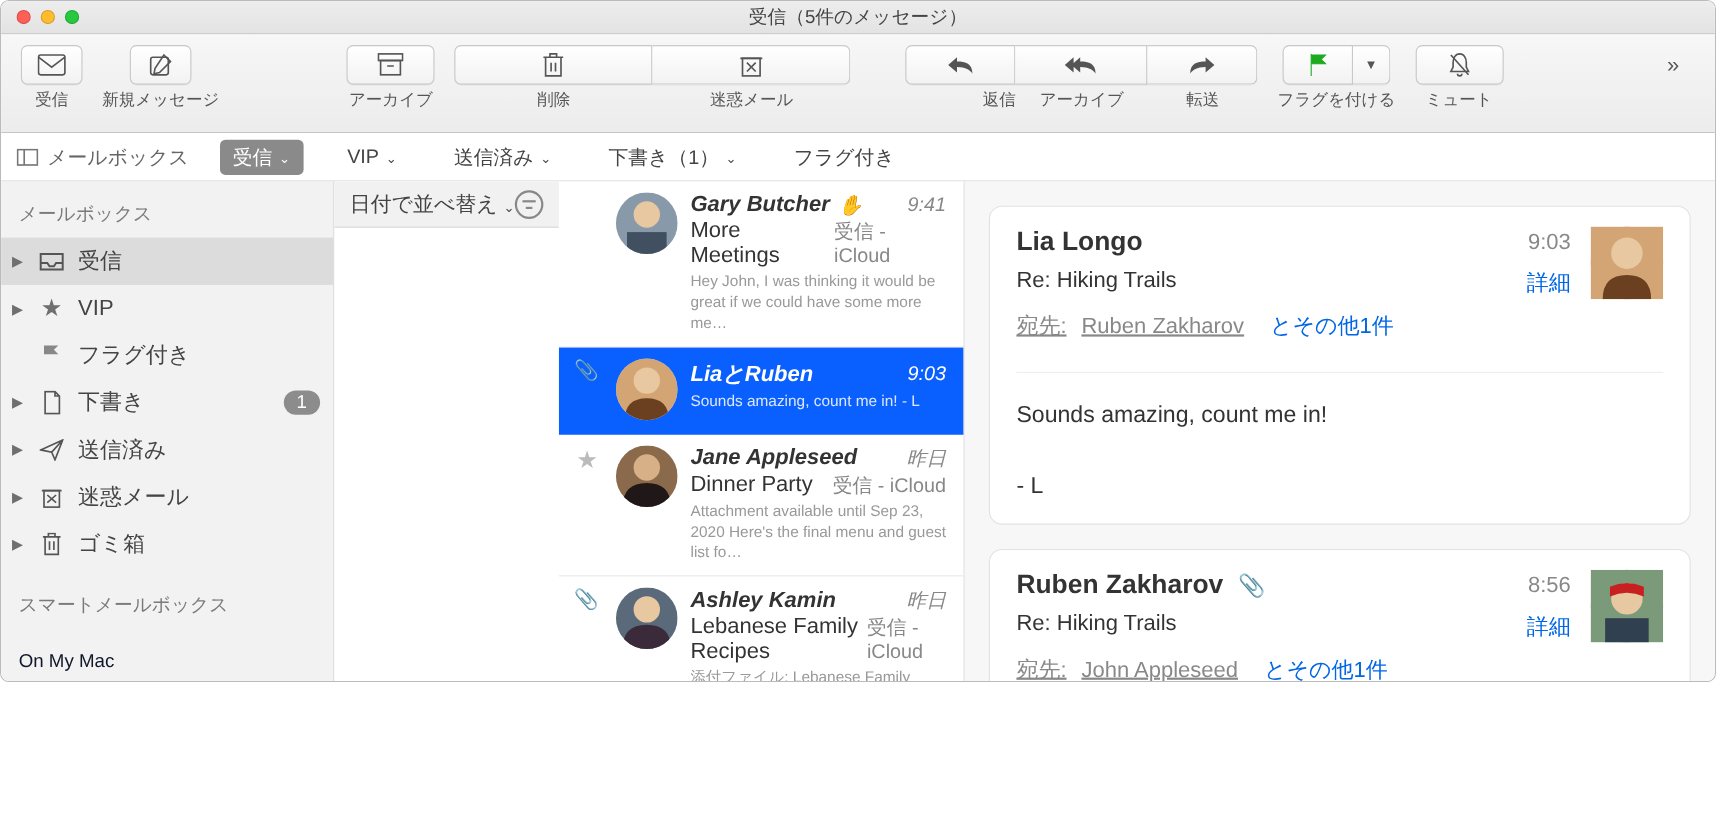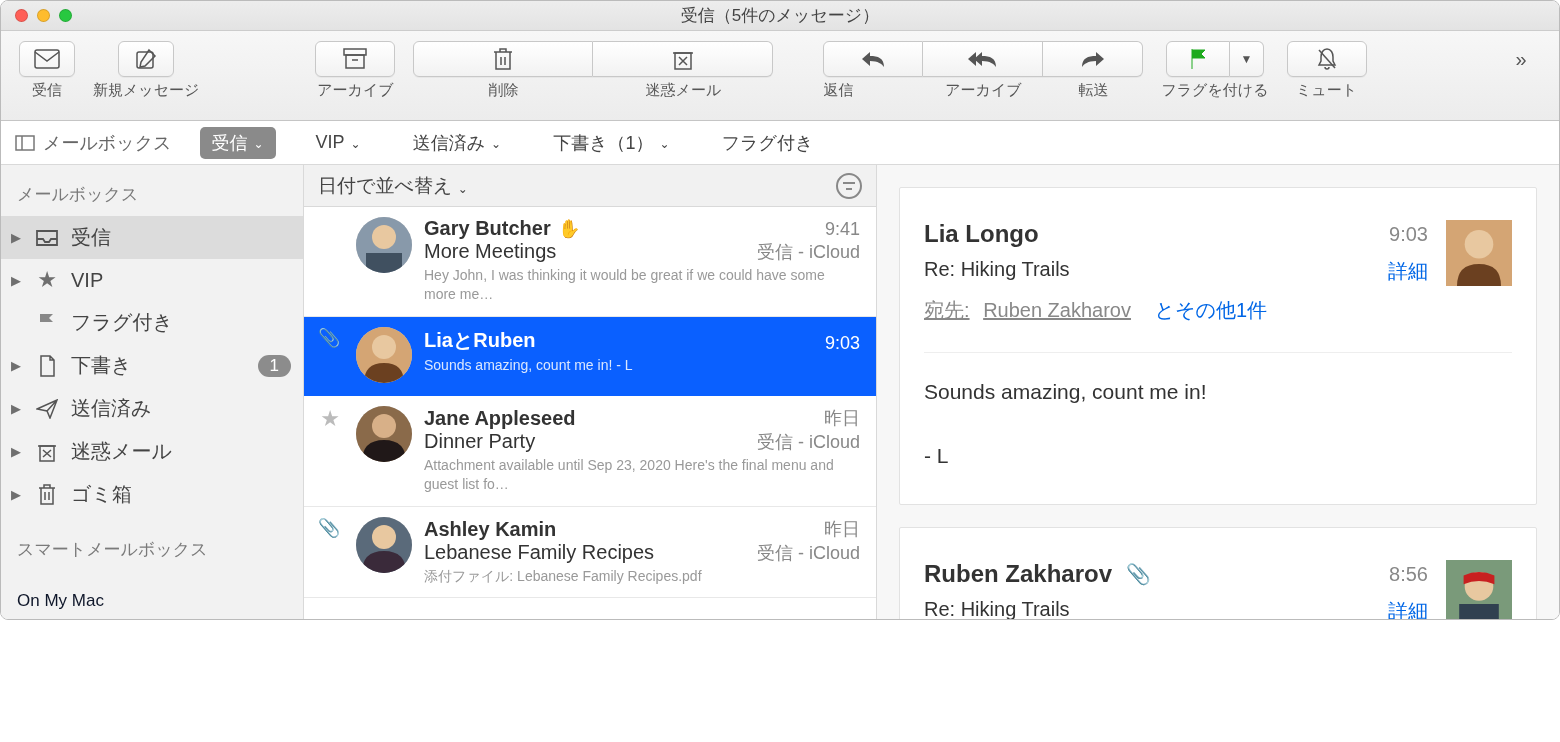--- a/index.html
+++ b/index.html
@@ -31,45 +31,45 @@
 .fav-item.active { background: #8a8a8a; color: #fff; }
 .chev { font-size: 12px; position: relative; top: 1px; }
 .main { flex: 1; display: flex; min-height: 0; }
 .sidebar { width: 303px; background: #f2f2f2; border-right: 1px solid #d9d9d9; padding-top: 14px; font-size: 20px; color: #444; }
 .sb-header { font-size: 17px; color: #7a7a7a; padding: 4px 16px 10px 16px; }
 .sb-item { display: flex; align-items: center; gap: 10px; padding: 8px 12px 8px 10px; }
 .sb-item .tri { width: 12px; color: #6f6f6f; font-size: 13px; }
 .sb-item .icon { width: 28px; display: flex; justify-content: center; color: #6f6f6f; }
 .sb-item.selected { background: #dcdcdc; }
 .sb-badge { margin-left: auto; background: #8c8c8c; color: #fff; border-radius: 12px; padding: 1px 12px; font-size: 17px; }
-.messages { width: 573px; border-right: 1px solid #d9d9d9; display: flex; flex-direction: column; background: #fff; }
+.messages { width: 573px; border-right: 1px solid #d9d9d9; display: flex; flex-direction: row; background: #fff; }
 .msg-head { height: 42px; background: #f1f1f1; border-bottom: 1px solid #d9d9d9; display: flex; align-items: center; justify-content: space-between; padding: 0 14px; font-size: 19px; color: #444; }
 .msg-filter { width: 26px; height: 26px; border: 2px solid #888; border-radius: 50%; position: relative; }
 .msg-filter::before, .msg-filter::after { content: ''; position: absolute; background: #888; height: 2px; left: 5px; right: 5px; }
 .msg-filter::before { top: 7px; }
 .msg-filter::after { top: 13px; left: 8px; right: 8px; }
 .msg-list { flex: 1; overflow: hidden; }
 .msg-item { display: flex; padding: 10px 16px 12px 12px; border-bottom: 1px solid #e8e8e8; gap: 12px; position: relative; }
 .msg-item.selected { background: #0a60ff; color: #fff; border-bottom: 1px solid #0a60ff; }
 .msg-left { width: 28px; display: flex; flex-direction: column; align-items: center; gap: 8px; color: #aaa; font-size: 18px; }
 .msg-item.selected .msg-left { color: rgba(255,255,255,0.9); }
 .avatar { width: 56px; height: 56px; border-radius: 50%; background: #ccc; flex-shrink: 0; overflow: hidden; }
 .msg-body { flex: 1; min-width: 0; }
-.msg-row { display: flex; justify-content: space-between; align-items: flex-end; }
+.msg-row { display: flex; justify-content: space-between; align-items: center; font-style: italic; }
 .msg-sender { font-size: 20px; font-weight: 600; display: flex; align-items: center; gap: 8px; }
 .msg-time { font-size: 18px; color: #888; }
 .msg-item.selected .msg-time { color: #fff; }
 .msg-subject { font-size: 20px; display: flex; justify-content: space-between; }
 .msg-folder { color: #888; font-size: 18px; }
 .msg-item.selected .msg-folder { color: #fff; }
 .msg-preview { font-size: 14px; color: #999; line-height: 1.35; margin-top: 2px; }
 .msg-item.selected .msg-preview { color: rgba(255,255,255,0.85); }
 .thread-badge { font-size: 18px; display: inline-flex; align-items: center; gap: 4px; }
 .reader { flex: 1; background: #f7f7f7; padding: 22px; overflow: hidden; display: flex; flex-direction: column; gap: 22px; }
-.card { background: #fff; border: 1px solid #e2e2e2; border-radius: 2px; padding: 32px 24px; }
+.card { background: #fff; border: 1px solid #e2e2e2; border-radius: 12px; padding: 18px 24px; }
 .card-head { display: flex; gap: 18px; }
 .card-info { flex: 1; }
 .card-sender { font-size: 24px; font-weight: 600; color: #333; display: flex; align-items: center; gap: 14px; }
 .card-time { margin-left: auto; color: #888; font-size: 20px; font-weight: 400; }
 .card-subject { font-size: 20px; margin-top: 10px; display: flex; justify-content: space-between; }
 .card-to { font-size: 20px; margin-top: 12px; color: #444; }
 .card-to .muted { color: #888; text-decoration: underline; }
 .card-link { color: #0066e6; }
 .card-avatar { width: 66px; height: 66px; border-radius: 50%; background: #ccc; flex-shrink: 0; }
 .card-body { font-size: 21px; color: #333; margin-top: 28px; line-height: 1.6; padding-top: 22px; border-top: 1px solid #eee; }
@@ -158,21 +158,21 @@
               <path d="M8 2 L0 9 L8 16 M14 2 L6 9 L14 16 V11 C22 11 26 14 28 17 C28 8 22 6 14 6 Z" fill="#555"></path>
             </svg>
         </div>
         <div class="tb-btn" style="width:100px">
           <svg width="26" height="18" viewBox="0 0 26 18">
               <path d="M16 2 L24 9 L16 16 V11 C8 11 4 14 2 17 C2 8 8 6 16 6 Z" fill="#555"></path>
             </svg>
         </div>
       </div>
       <div style="display:flex;width:320px">
-        <div class="tb-label" style="width:100px;text-align:left">返信</div>
+        <div class="tb-label" style="width:100px;text-align:right">返信</div>
         <div class="tb-label" style="width:120px;text-align:center">アーカイブ</div>
         <div class="tb-label" style="width:100px;text-align:center">転送</div>
       </div>
     </div>
 
     <div class="tb-group">
       <div class="tb-seg">
         <div class="tb-btn" style="width:64px">
           <svg width="18" height="22" viewBox="0 0 18 22">
               <path d="M3 1 V21 M3 2 H16 L12 6 L16 10 H3" fill="#1eaa1e" stroke="#1eaa1e" stroke-width="1"></path>

